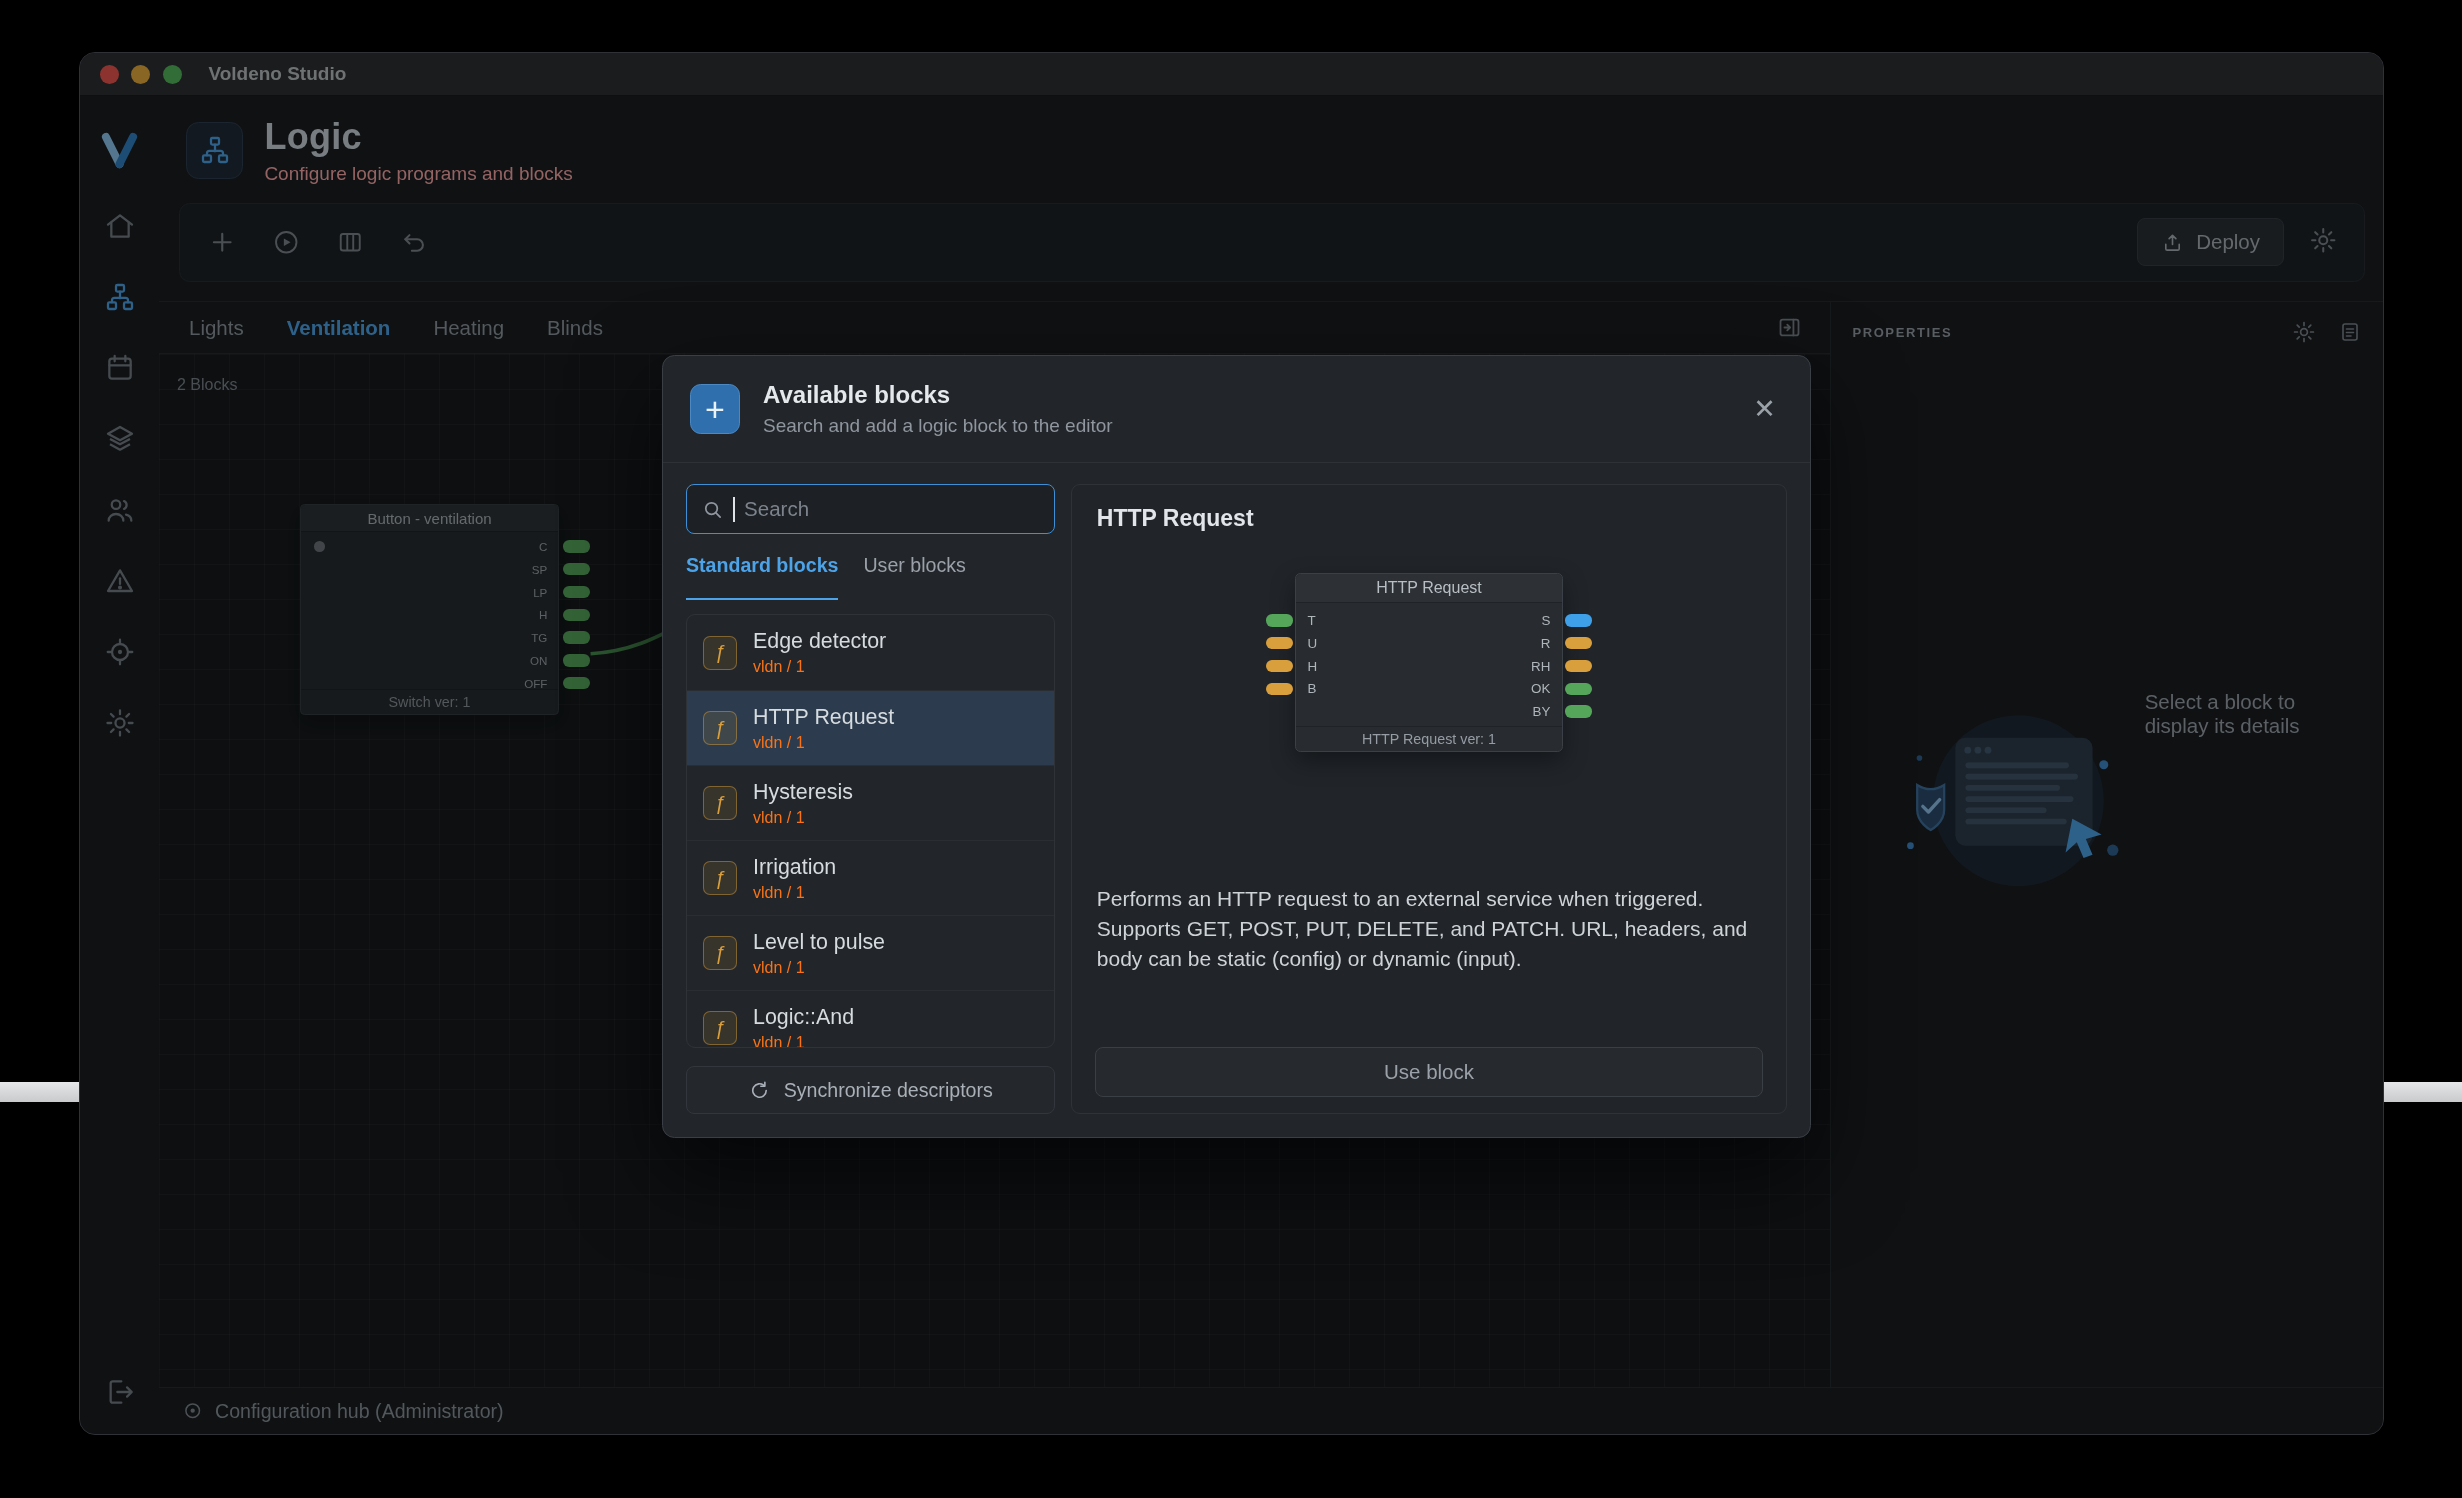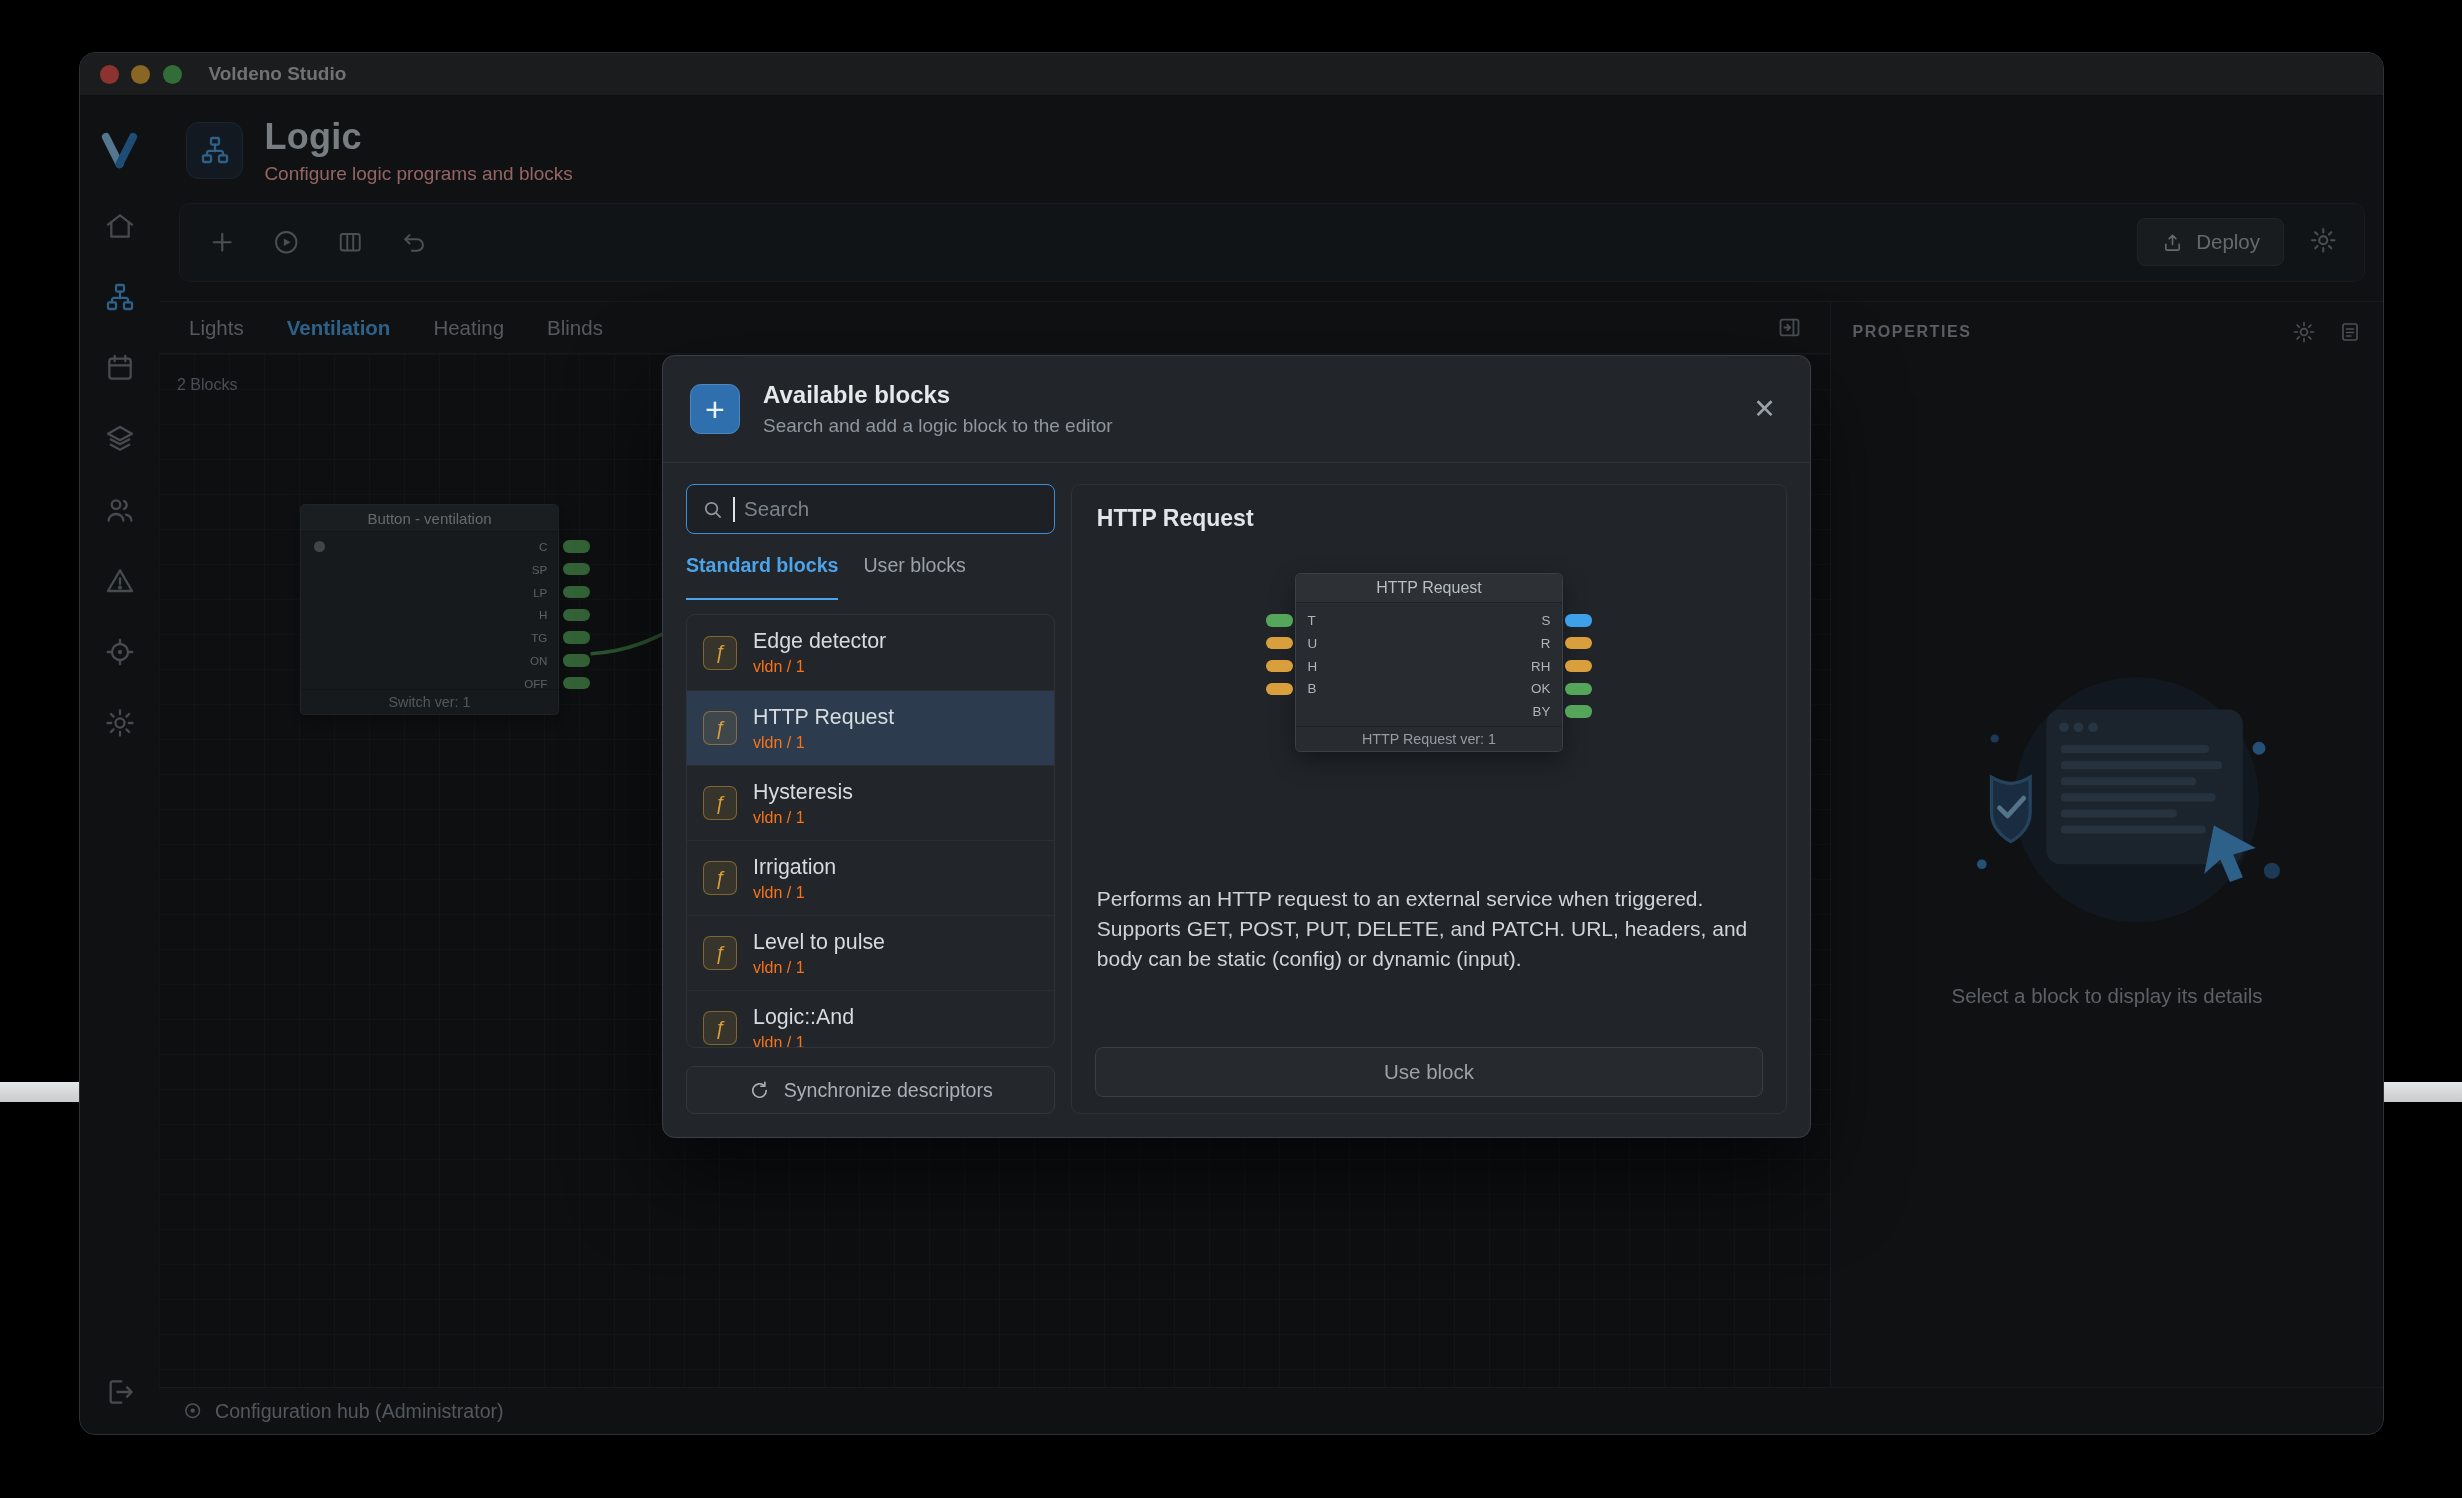--- a/index.html
+++ b/index.html
@@ -93,24 +93,24 @@
   .cport .pill { position:absolute; right:-32px; }
   .pill { width:27px; height:12.5px; border-radius:6.2px; }
   .pill.green { background:#55a65b; } .pill.amber { background:#d99f3c; } .pill.blue { background:#3da0e8; }
   .flow-node .n-foot { height:25px; border-top:0.9px solid #1d2023; display:flex; align-items:center;
     justify-content:center; font-size:14.3px; color:#8a9199; }
 
   
   .props { width:553px; flex:0 0 553px; border-left:0.9px solid #25282c; display:flex;
     flex-direction:column; padding:18px 21.4px; }
   .props-head { display:flex; align-items:center; }
-  .props-title { font-size:16px; letter-spacing:1.6px; color:#969da5; font-weight:700; }
+  .props-title { font-size:13px; letter-spacing:1.6px; color:#969da5; font-weight:700; }
   .props-icons { margin-left:auto; display:flex; gap:21.4px; color:#7d848c; }
   .props-icons svg { width:24px; height:24px; cursor:pointer; }
-  .props-empty { display:flex; flex-direction:column; align-items:center; margin-top:312px; }
+  .props-empty { display:flex; flex-direction:row; margin-top:312px; }
   .props-empty-text { margin-top:34px; font-size:20.5px; color:#9aa1a9; }
 
   
   .statusbar { height:47px; flex:0 0 47px; border-top:0.9px solid #25282c; display:flex;
     align-items:center; padding-left:23px; gap:11.6px; color:#8b9299; }
   .statusbar svg { width:21.4px; height:21.4px; color:#80868d; }
   .status-text { font-size:19.6px; }
 
   
   .overlay { position:absolute; inset:0; background:rgba(4,6,8,0.42); z-index:40; }

